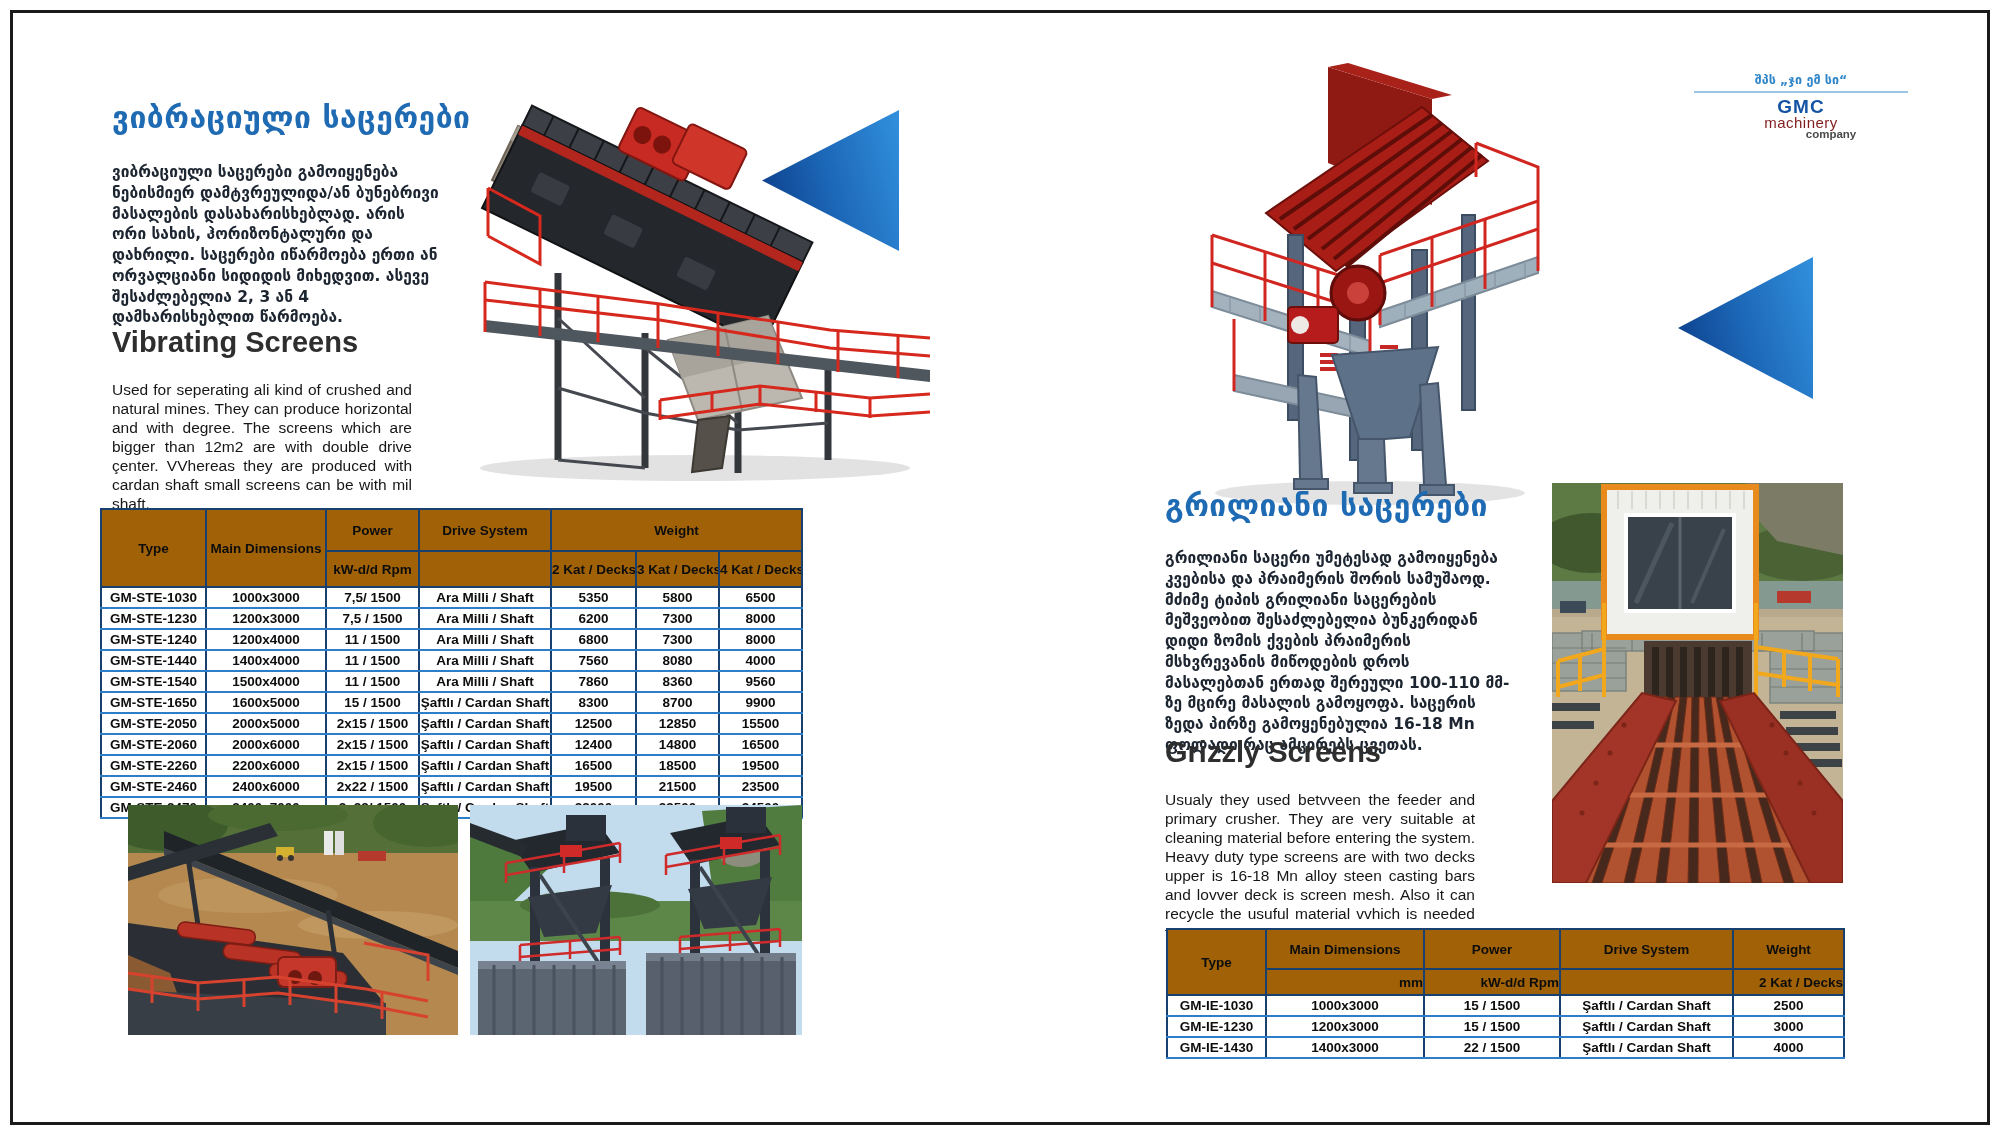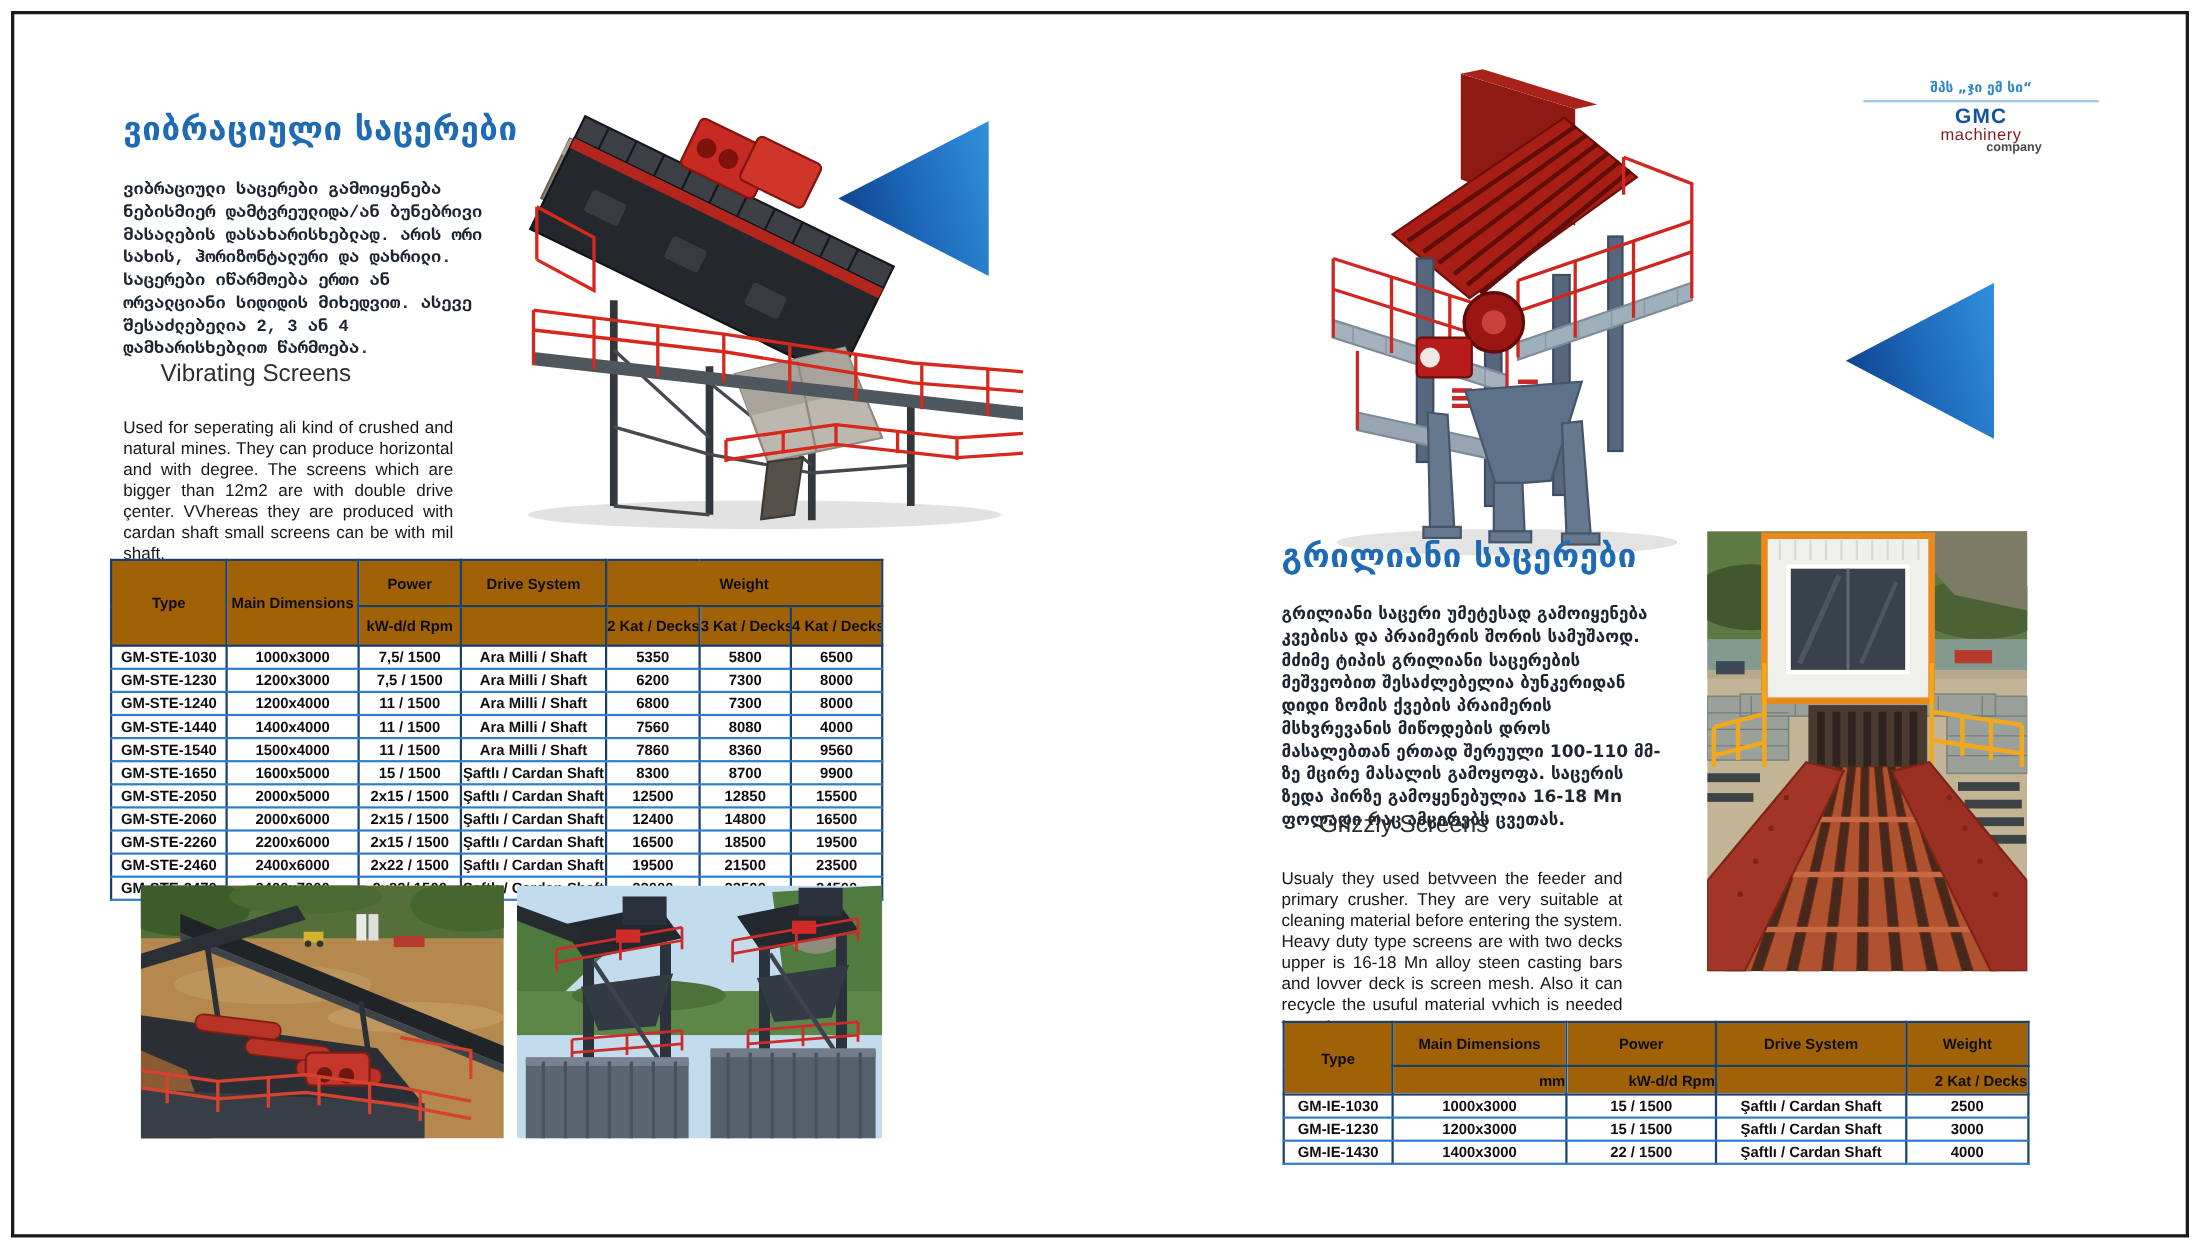--- a/index.html
+++ b/index.html
@@ -2,21 +2,21 @@
 <html><head>
 <meta charset="utf-8">
 <style>
   html,body{margin:0;padding:0;background:#ffffff;}
   #canvas{position:relative;width:2000px;height:1135px;background:#fff;overflow:hidden;
           font-family:"Liberation Sans",sans-serif;}
   .frame{position:absolute;left:10px;top:10px;width:1974px;height:1109px;border:3px solid #1b1b1b;}
   .ka{font-family:"DejaVu Sans",sans-serif;}
   .title-ka{position:absolute;font-weight:bold;font-size:30px;color:#1e6ab3;letter-spacing:.5px;}
   .body-ka{position:absolute;font-weight:bold;font-size:15.5px;line-height:1.34;color:#1c2530;}
-  .title-en{position:absolute;font-weight:400;font-size:22px;color:#2e2e2e;margin-left:34px;}
+  .title-en{position:absolute;font-weight:700;font-size:29px;color:#2e2e2e;}
   .body-en{position:absolute;font-size:15.5px;line-height:1.23;color:#161616;text-align:justify;}
   
   table.spec{position:absolute;border-collapse:collapse;table-layout:fixed;background:#fff;}
   table.spec td,table.spec th{border:2px solid #17406f;font-size:13.5px;font-weight:bold;color:#0d0d0d;
       text-align:center;padding:0;height:19px;white-space:nowrap;overflow:hidden;}
   table.spec td{border-top:2.5px solid #2e7dc8;border-bottom:2.5px solid #2e7dc8;}
   table.spec th{background:#a16207;}
   th.band{color:#fff;font-weight:400;font-size:15px;border-top:none;}
   th.b1{background:linear-gradient(90deg,#4598da,#2176c4);}
   th.b2{background:linear-gradient(90deg,#2176c4,#1159ab);}
@@ -44,21 +44,21 @@
   .ill{position:absolute;}
   .photo{position:absolute;}
 </style>
 </head>
 <body>
 
 <div id="canvas">
   <div class="frame"></div>
 
   <div class="title-ka ka" style="left:112px;top:100px;">ვიბრაციული საცერები</div>
-  <div class="body-ka ka" style="left:112px;top:162px;width:332px;font-family:Liberation Mono, monospace;">ვიბრაციული საცერები გამოიყენება ნებისმიერ დამტვრეულიდა/ან ბუნებრივი მასალების დასახარისხებლად. არის ორი სახის, ჰორიზონტალური და დახრილი. საცერები იწარმოება ერთი ან ორვალციანი სიდიდის მიხედვით. ასევე შესაძლებელია 2, 3 ან 4 დამხარისხებლით წარმოება.</div>
+  <div class="body-ka ka" style="left:112px;top:162px;width:332px;">ვიბრაციული საცერები გამოიყენება ნებისმიერ დამტვრეულიდა/ან ბუნებრივი მასალების დასახარისხებლად. არის ორი სახის, ჰორიზონტალური და დახრილი. საცერები იწარმოება ერთი ან ორვალციანი სიდიდის მიხედვით. ასევე შესაძლებელია 2, 3 ან 4 დამხარისხებლით წარმოება.</div>
   <div class="title-en" style="left:112px;top:326px;">Vibrating Screens</div>
   <div class="body-en" style="left:112px;top:380px;width:300px;">Used for seperating ali kind of crushed and natural mines. They can produce horizontal and with degree. The screens which are bigger than 12m2 are with double drive çenter. VVhereas they are produced with cardan shaft small screens can be with mil shaft.</div>
 
   <svg class="ill" style="left:430px;top:68px;" width="515" height="425" viewBox="0 0 515 425">
     <ellipse cx="265" cy="400" rx="215" ry="13" fill="#e2e2e2"></ellipse>
 
     <g stroke="#33373c" stroke-width="7">
       <line x1="128" y1="205" x2="128" y2="392"></line>
         <line x1="215" y1="265" x2="215" y2="400"></line>
       <line x1="308" y1="300" x2="308" y2="405"></line>

